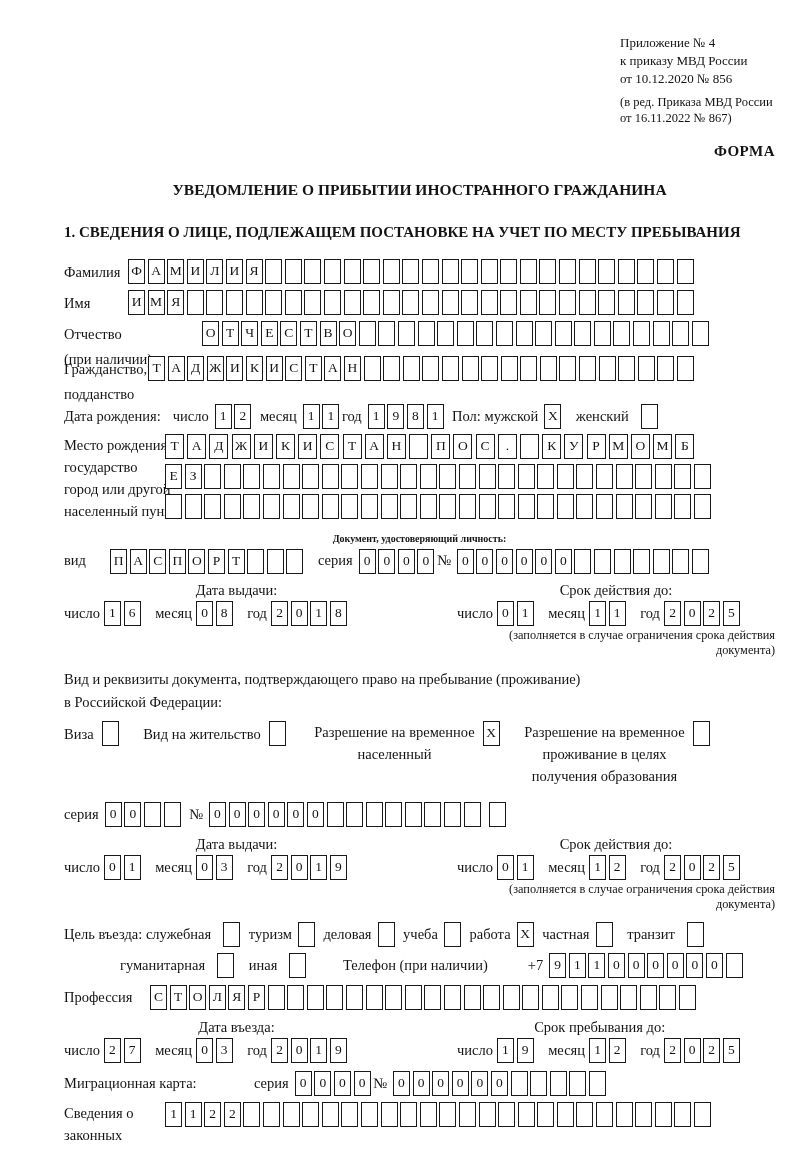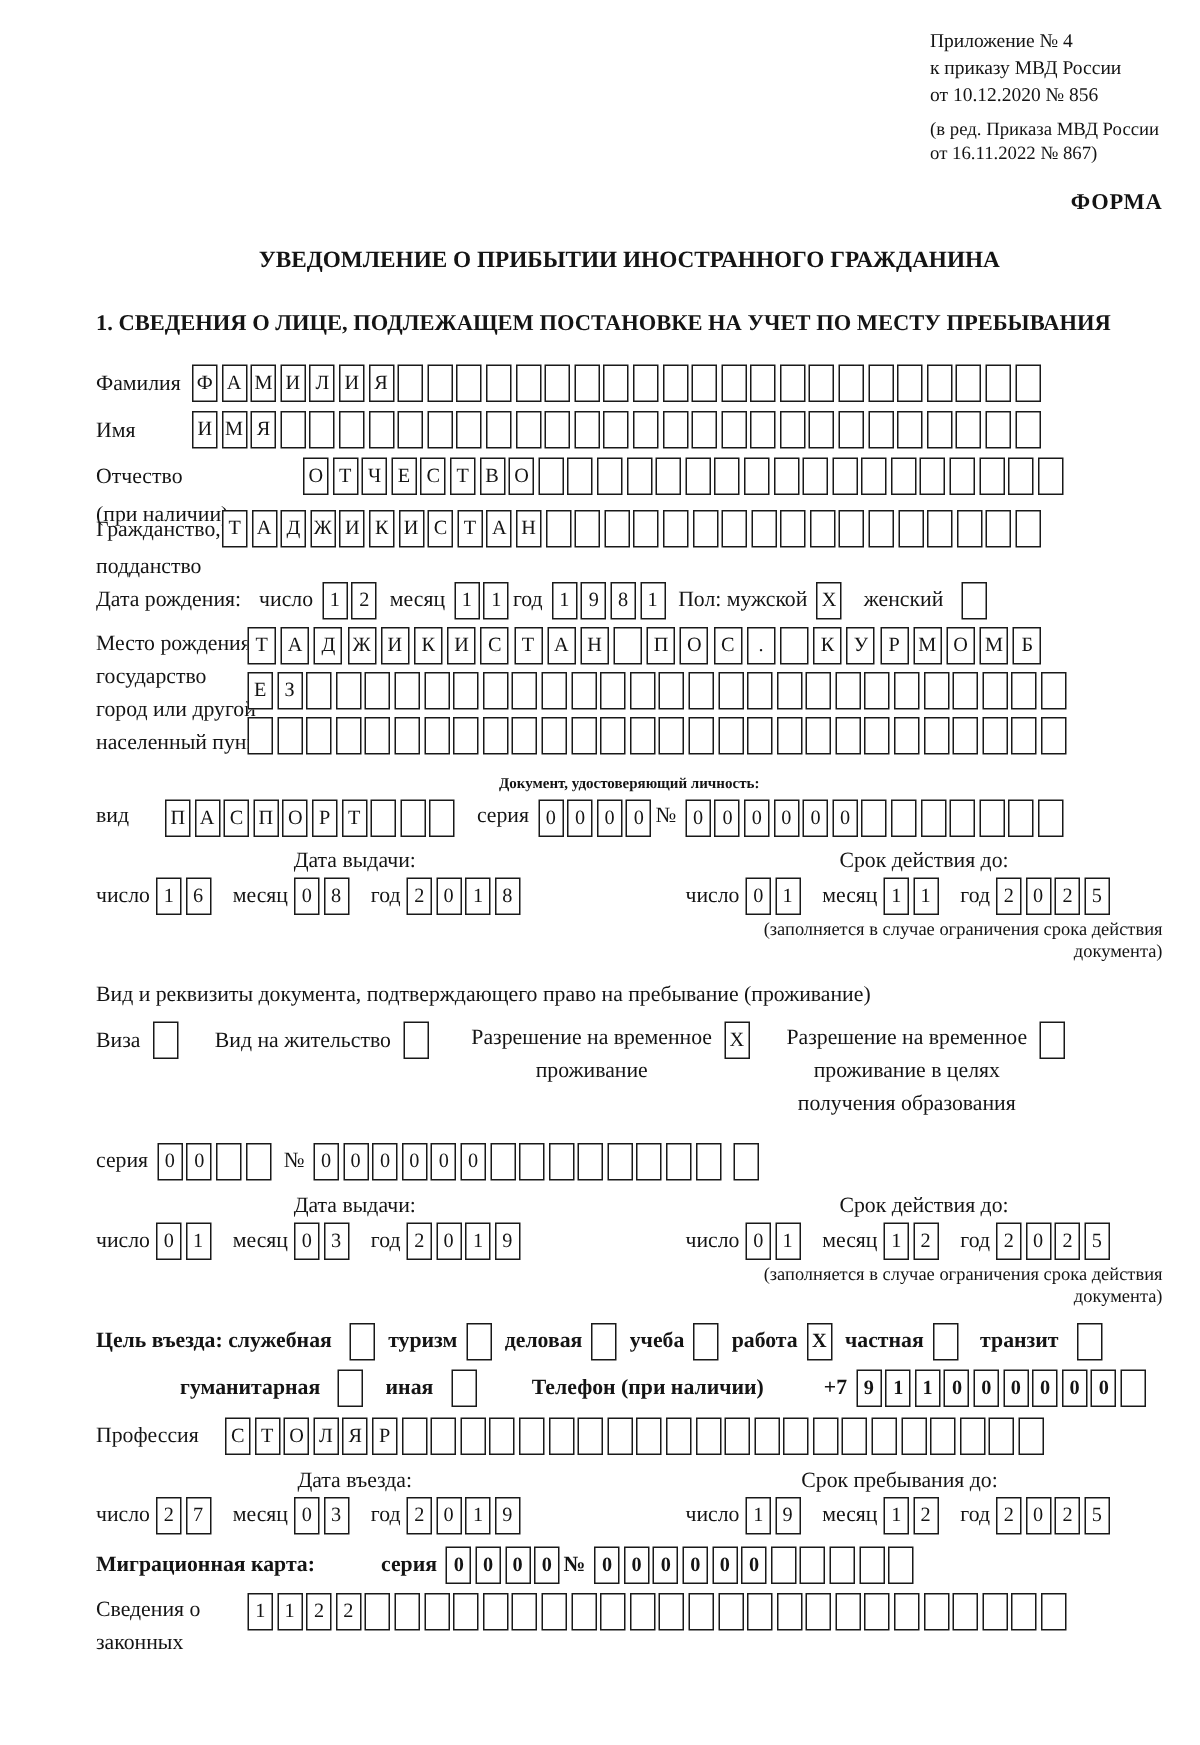--- a/index.html
+++ b/index.html
@@ -2,21 +2,21 @@
 <html><head>
 <meta charset="utf-8">
 <style>
   * { box-sizing:border-box; margin:0; padding:0; }
   html,body { background:#fff; }
   body {
     width:800px; height:1163px; overflow:hidden;
     font-family:"Liberation Serif","DejaVu Serif",serif;
     color:#141414; font-size:14px; position:relative;
   }
-  .page { width:800px; height:1163px; padding:18px 25px 0 64px; }
+  .page { width:800px; height:1163px; padding:34px 25px 0 64px; }
 
   .annex { margin-left:556px; font-size:13px; line-height:1.4; }
   .edition { margin-left:556px; font-size:12.5px; line-height:1.35; margin-top:5px; }
   .forma { text-align:right; font-weight:bold; font-size:15px; margin-top:16px; letter-spacing:.5px; }
   .title { text-align:center; font-weight:bold; font-size:15.5px; line-height:1.5; margin-top:18px; }
   .t-underline { display:inline-block; width:58px; border-bottom:2.2px solid #333; height:14px; margin-left:10px; }
   .section1 { font-weight:bold; font-size:15px; margin-top:22px; white-space:nowrap; }
 
   .row { display:flex; align-items:flex-start; margin-top:4px; }
   .lab { font-size:14.5px; line-height:27px; white-space:nowrap; }
@@ -54,21 +54,21 @@
   .dp-row .boxes:last-child { margin-right:0; }
   .note { font-size:12.3px; text-align:right; margin-top:2px; }
 
   .para { font-size:14.5px; line-height:1.65; margin-top:10px; }
 
   .opts { display:flex; align-items:flex-start; margin-top:6px; }
   .opt { display:flex; align-items:flex-start; }
   .opt .lab { margin-right:8px; }
   .opt-lines { text-align:center; font-size:14.5px; line-height:22px; margin-right:8px; }
 
-  .inline-row { display:flex; align-items:center; margin-top:6px;font-weight:bold; }
+  .inline-row { display:flex; align-items:center; margin-top:6px; }
   .inline-row .lab { line-height:25px; }
 </style>
 </head>
 <body>
 
 <div class="page">
 
   <div class="annex">
     <div>Приложение № 4</div>
     <div>к приказу МВД России</div>
@@ -445,35 +445,36 @@
             <span class="cbox">2</span>
             <span class="cbox">5</span>
           </span>
       </div>
       <div class="note">(заполняется в случае ограничения срока действия документа)</div>
     </div>
   </div>
 
   <div class="para">
     <div>Вид и реквизиты документа, подтверждающего право на пребывание (проживание)</div>
+    <div>в Российской Федерации:</div>
   </div>
 
   <div class="opts">
     <div class="opt">
       <span class="lab">Виза</span>
       <span class="cbox chk"></span>
     </div>
     <div class="opt" style="margin-left:22px">
       <span class="lab">Вид на жительство</span>
       <span class="cbox chk"></span>
     </div>
     <div class="opt" style="margin-left:26px">
       <span class="opt-lines">
         <div>Разрешение на временное</div>
-        <div>проживание</div>
+        <div>населенный</div>
       </span>
       <span class="cbox chk">X</span>
     </div>
     <div class="opt" style="margin-left:22px">
       <span class="opt-lines">
         <div>Разрешение на временное</div>
         <div>проживание в целях</div>
         <div>получения образования</div>
       </span>
       <span class="cbox chk"></span>

